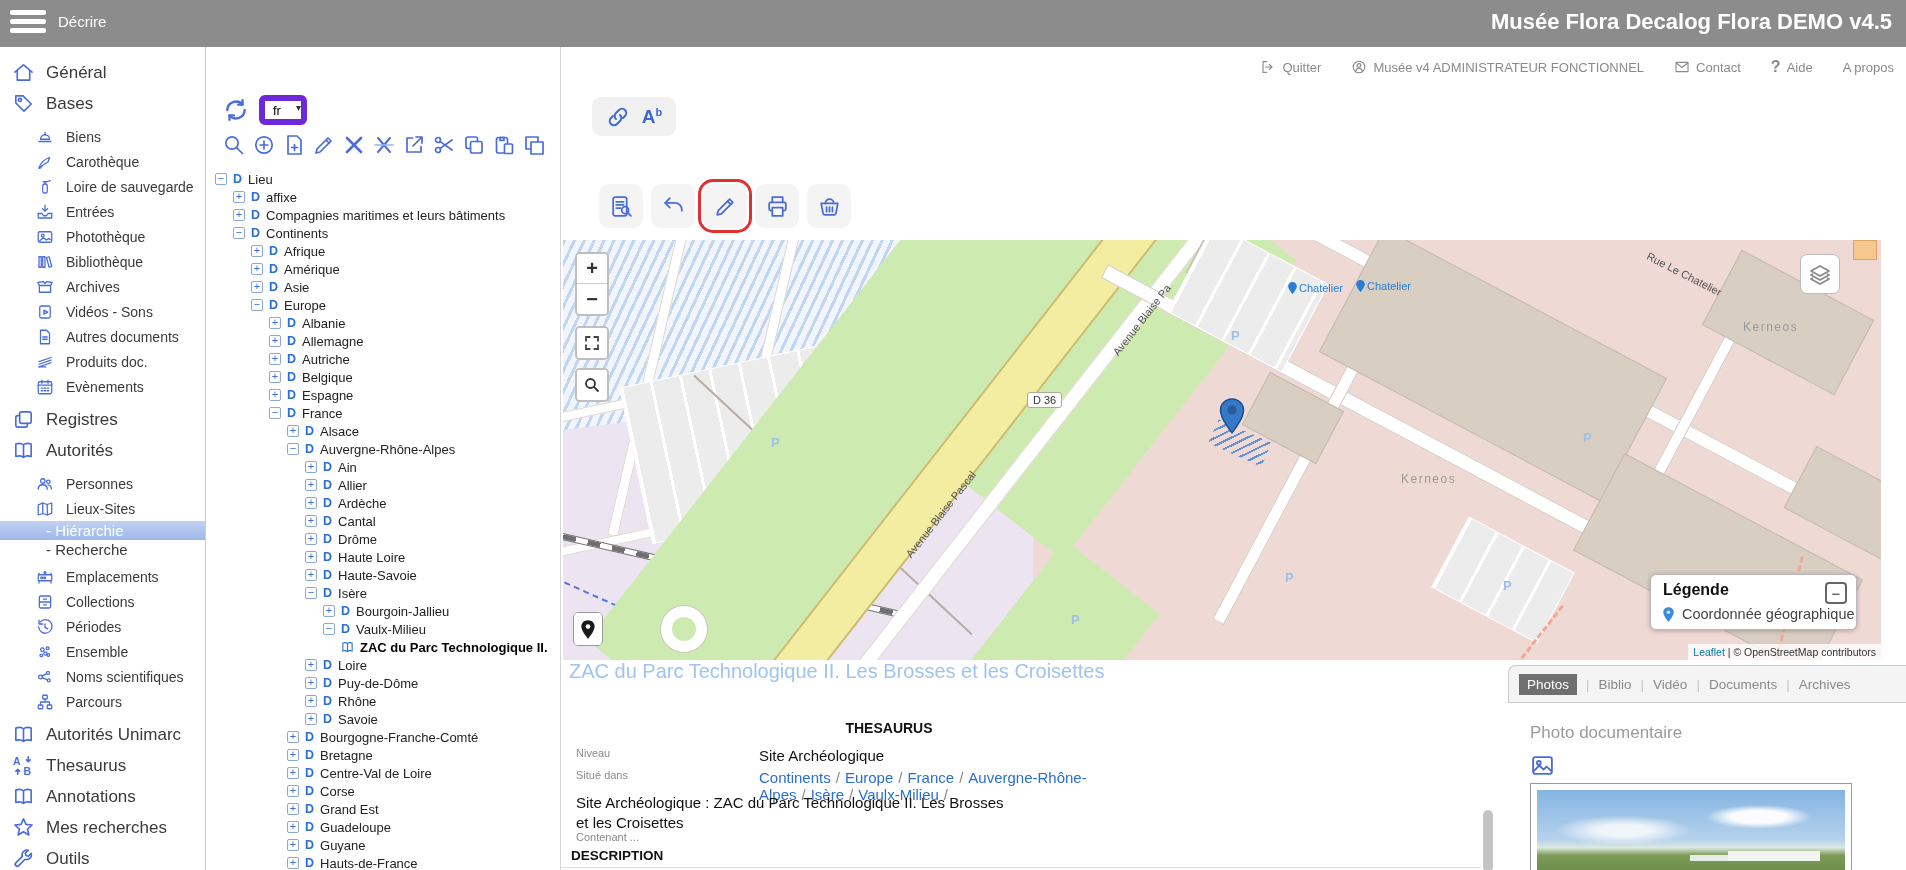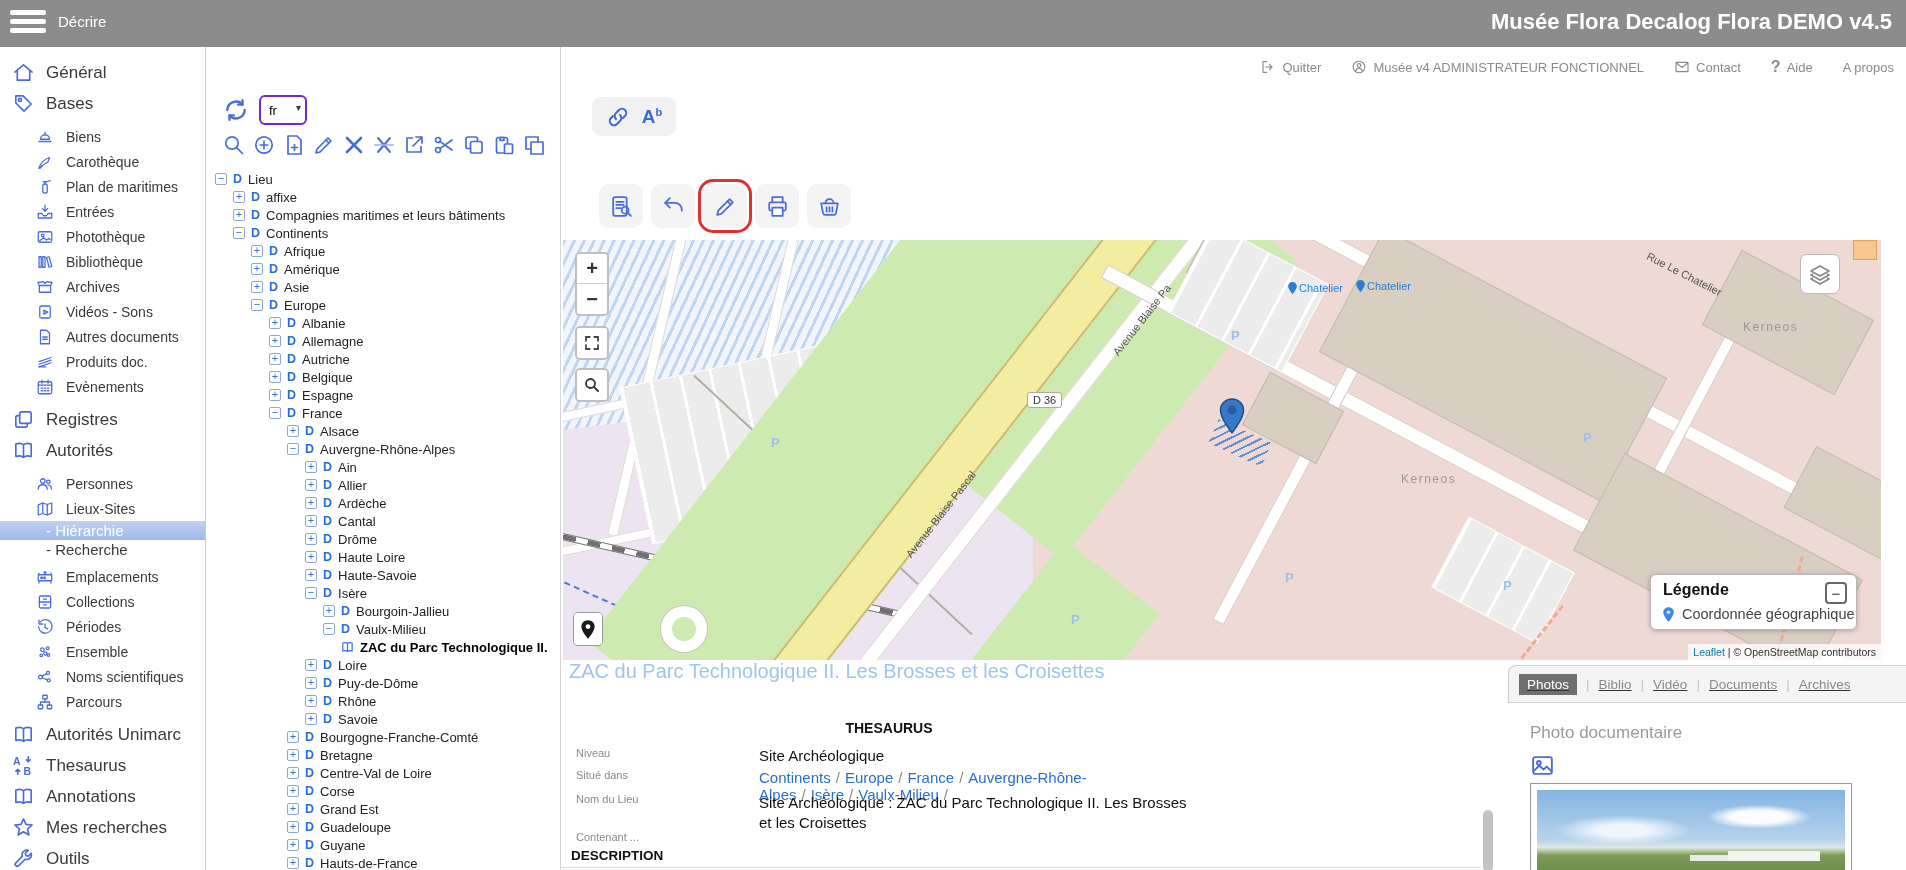--- a/index.html
+++ b/index.html
@@ -33,21 +33,21 @@
   .lvl2 { height:19px; padding-left:46px; font-size:15px; color:#3a3a3a; }
   .gap-top { margin-top:5px; }
   .side-item.selected { background:linear-gradient(#c2d1f2,#9db8ea); color:#fff; }
 
   
   .tree-panel { position:absolute; left:207px; top:47px; width:353px; height:823px; overflow:hidden; }
   .refresh-btn { position:absolute; left:16px; top:50px; width:26px; height:26px; border:none; background:none;
     color:#4a6cdb; cursor:pointer; }
   .refresh-btn svg { width:26px; height:26px; stroke:#4a6cdb; }
   .select-wrap { position:absolute; left:52px; top:48px; width:48px; height:30px; }
-  .select-wrap select { width:100%; height:100%; border:2px solid #6d28d9; border-radius:6px; background:#fff;
+  .select-wrap select { width:100%; height:100%; border:6px solid #6d28d9; border-radius:6px; background:#fff;
     font-size:13px; padding-left:8px; appearance:none; -webkit-appearance:none; font-family:inherit; }
   .sel-arrow { position:absolute; right:6px; top:7px; font-size:10px; color:#333; pointer-events:none; }
   .tree-toolbar { position:absolute; left:14px; top:86px; display:flex; gap:5px; }
   .ticon { width:25px; height:25px; border:none; background:none; color:#4a6cdb; cursor:pointer; padding:0; }
   .ticon svg { width:24px; height:24px; stroke:#4a6cdb; }
   .tree-list { position:absolute; left:0; top:123px; right:0; }
   .trow { height:18px; display:flex; align-items:center; gap:6px; font-size:13px; color:#222;
     white-space:nowrap; cursor:pointer; }
   .tbox { width:12px; height:12px; border:1px solid #8aa7d6; border-radius:2px; background:#fff; flex:none;
     font-size:11px; line-height:9px; text-align:center; color:#3a6fd0; }
@@ -117,21 +117,21 @@
   .fvalue { color:#111; font-size:15px; }
   .fvalue.bold { font-weight:normal; width:432px; line-height:1.35; }
   .fvalue a { color:#2a6fd0; text-decoration:none; }
   .fvalue .sep { color:#888; padding:0 5px; }
   .desc-head { position:absolute; left:10px; top:801px; font-size:13.5px; font-weight:bold; color:#111; }
   .content-bottom-line { position:absolute; left:0; top:820px; width:920px; border-top:1px solid #ddd; }
   .scroll-thumb { position:absolute; left:922px; top:763px; width:10px; height:62px; background:#c4c4c4;
     border-radius:5px; cursor:pointer; }
 
   
-  .media-panel { position:absolute; left:1508px; top:665px; width:398px; height:205px; background:#fff;text-decoration:underline; }
+  .media-panel { position:absolute; left:1508px; top:665px; width:398px; height:205px; background:#fff; }
   .mtabs { height:38px; background:#f4f4f4; border:1px solid #ccc; border-right:none; border-top-left-radius:8px;
     display:flex; align-items:center; padding-left:10px; gap:9px; font-size:13.5px; color:#8a8a8a; }
   .mtab { cursor:pointer; }
   .mtab.active { background:#6f6f6f; color:#fff; padding:3px 8px; }
   .msep { color:#c5c5c5; }
   .mtitle { position:absolute; left:22px; top:58px; font-size:17px; color:#9a9a9a; }
   .mimg-icon { position:absolute; left:22px; top:88px; color:#4a6cdb; }
   .mimg-icon svg { width:25px; height:25px; stroke:#4a6cdb; }
   .photo-box { position:absolute; left:22px; top:118px; width:322px; height:110px; border:1px solid #999;
     background:#fff; padding:6px; }
@@ -231,21 +231,21 @@
       </span>
       <span>Carothèque</span>
     </div>
     <div class="side-item lvl1">
       <span class="ic" style="display: inline-flex;">
         <svg viewBox="0 0 24 24" fill="none" stroke="currentColor" stroke-width="1.7" stroke-linecap="round" stroke-linejoin="round">
           <rect x="9" y="8" width="6" height="12" rx="2.5"></rect>
           <path d="M12 8V5M9.5 5h5M14 5l5-1.5"></path>
         </svg>
       </span>
-      <span>Plan de maritimes</span>
+      <span>Loire de sauvegarde</span>
     </div>
     <div class="side-item lvl1">
       <span class="ic" style="display: inline-flex;">
         <svg viewBox="0 0 24 24" fill="none" stroke="currentColor" stroke-width="1.7" stroke-linecap="round" stroke-linejoin="round">
           <path d="M12 3v8m-3.5-3.5L12 11l3.5-3.5"></path>
           <path d="M3 14v6h18v-6"></path>
           <path d="M3 14h5l2 3h4l2-3h5"></path>
         </svg>
       </span>
       <span>Entrées</span>
@@ -911,21 +911,20 @@
     <div class="thes-head">THESAURUS</div>
     <div class="frow" style="top:37px">
       <span class="flabel">Niveau</span>
       <span class="fvalue">Site Archéologique</span>
     </div>
     <div class="frow" style="top:59px">
       <span class="flabel">Situé dans</span>
       <span class="fvalue" id="breadcrumb"><a href="#">Continents</a><span class="sep">/</span><a href="#">Europe</a><span class="sep">/</span><a href="#">France</a><span class="sep">/</span><a href="#">Auvergne-Rhône-Alpes</a><span class="sep">/</span><a href="#">Isère</a><span class="sep">/</span><a href="#">Vaulx-Milieu</a><span class="sep">/</span></span>
     </div>
     <div class="frow" style="top:83px">
-      <span class="flabel">Nom du Lieu</span>
       <span class="fvalue bold">Site Archéologique : ZAC du Parc Technologique II. Les Brosses et les Croisettes</span>
     </div>
     <div class="frow" style="top:121px">
       <span class="flabel">Contenant ...</span>
     </div>
   </div>
   <div class="desc-head">DESCRIPTION</div>
   <div class="content-bottom-line"></div>
   <div class="scroll-thumb"></div>
 </section>

